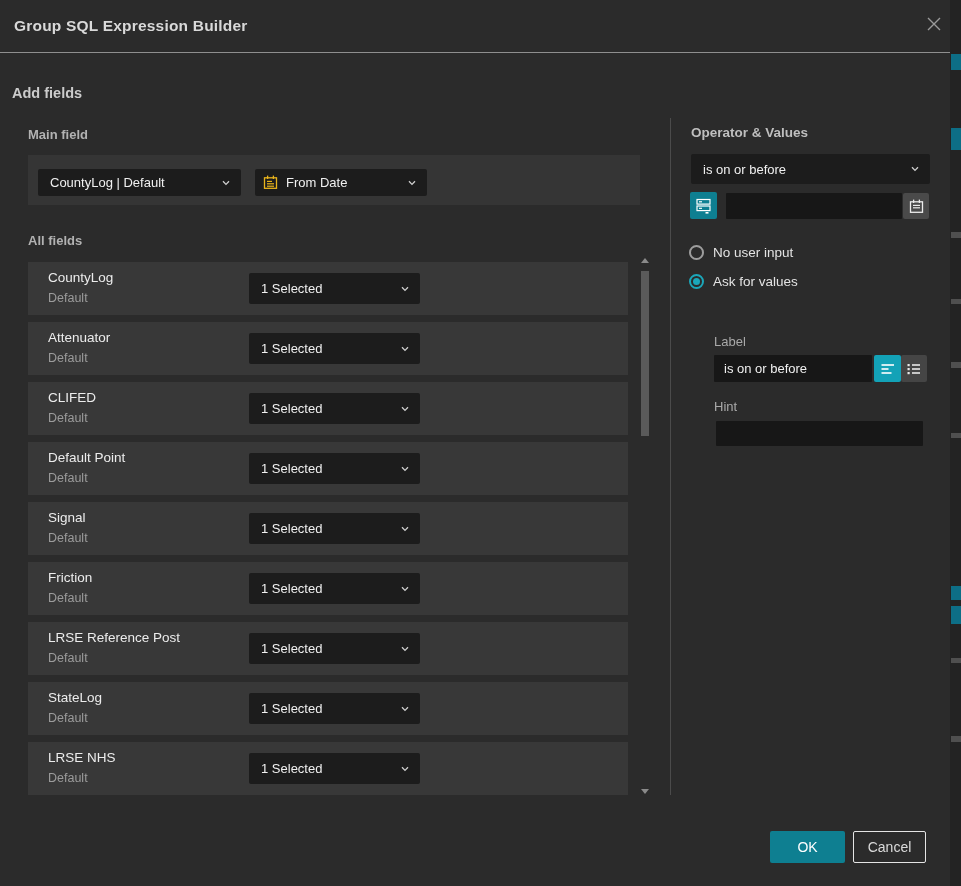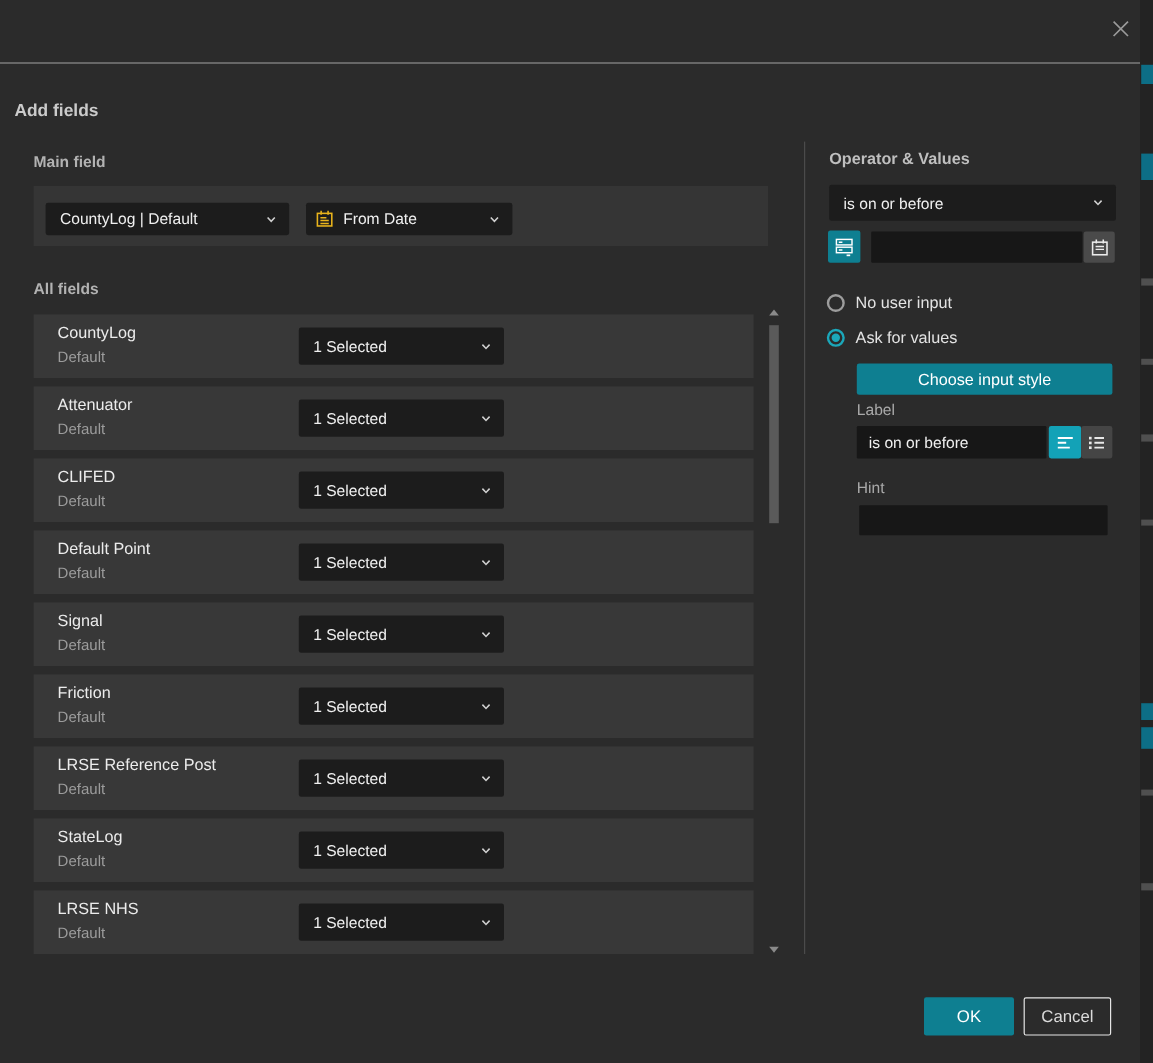--- a/index.html
+++ b/index.html
@@ -84,20 +84,21 @@
   
   .edge-strip { position:absolute; left:950px; top:0; width:11px; height:886px; background:#232323; }
   .edge-frag { position:absolute; left:1px; width:10px; }
 </style>
 </head>
 <body>
 
 <div id="dialog">
 
   <div class="titlebar">
+    <div class="title">Group SQL Expression Builder</div>
     <div class="close-btn">
       <svg width="18" height="18" viewBox="0 0 18 18">
         <path d="M3 3 L15 15 M15 3 L3 15" stroke="#9a9a9a" stroke-width="1.4" fill="none"></path>
       </svg>
     </div>
   </div>
   <div class="title-sep"></div>
 
   <div class="sec-heading" style="left:12px; top:85px;">Add fields</div>
   <div class="sub-heading" style="left:28px; top:127px;">Main field</div>
@@ -259,21 +260,20 @@
     <span class="radio-circle"></span>
     <span class="radio-label">No user input</span>
   </div>
   <div class="radio-row" style="top:274px;">
     <span class="radio-circle sel">
         <span class="radio-dot"></span>
       </span>
     <span class="radio-label">Ask for values</span>
   </div>
 
-  <button class="teal-btn" style="left:714px; top:303px; width:213px; height:26px;">Choose input style</button>
 
   <div class="mini-label" style="left:714px; top:334px;">Label</div>
   <input class="txt-input" style="left: 714px; top: 355px; width: 158px; height: 27px;" value="is on or before">
   <div class="sq-btn" style="left:874px; top:355px; width:27px; height:27px; background:#13a2b7;">
     <svg width="16" height="14" viewBox="0 0 16 14">
       <line x1="1.5" y1="3" x2="14" y2="3" stroke="#fff" stroke-width="1.6"></line>
       <line x1="1.5" y1="7" x2="8.5" y2="7" stroke="#fff" stroke-width="1.6"></line>
       <line x1="1.5" y1="11" x2="11.5" y2="11" stroke="#fff" stroke-width="1.6"></line>
     </svg>
   </div>

